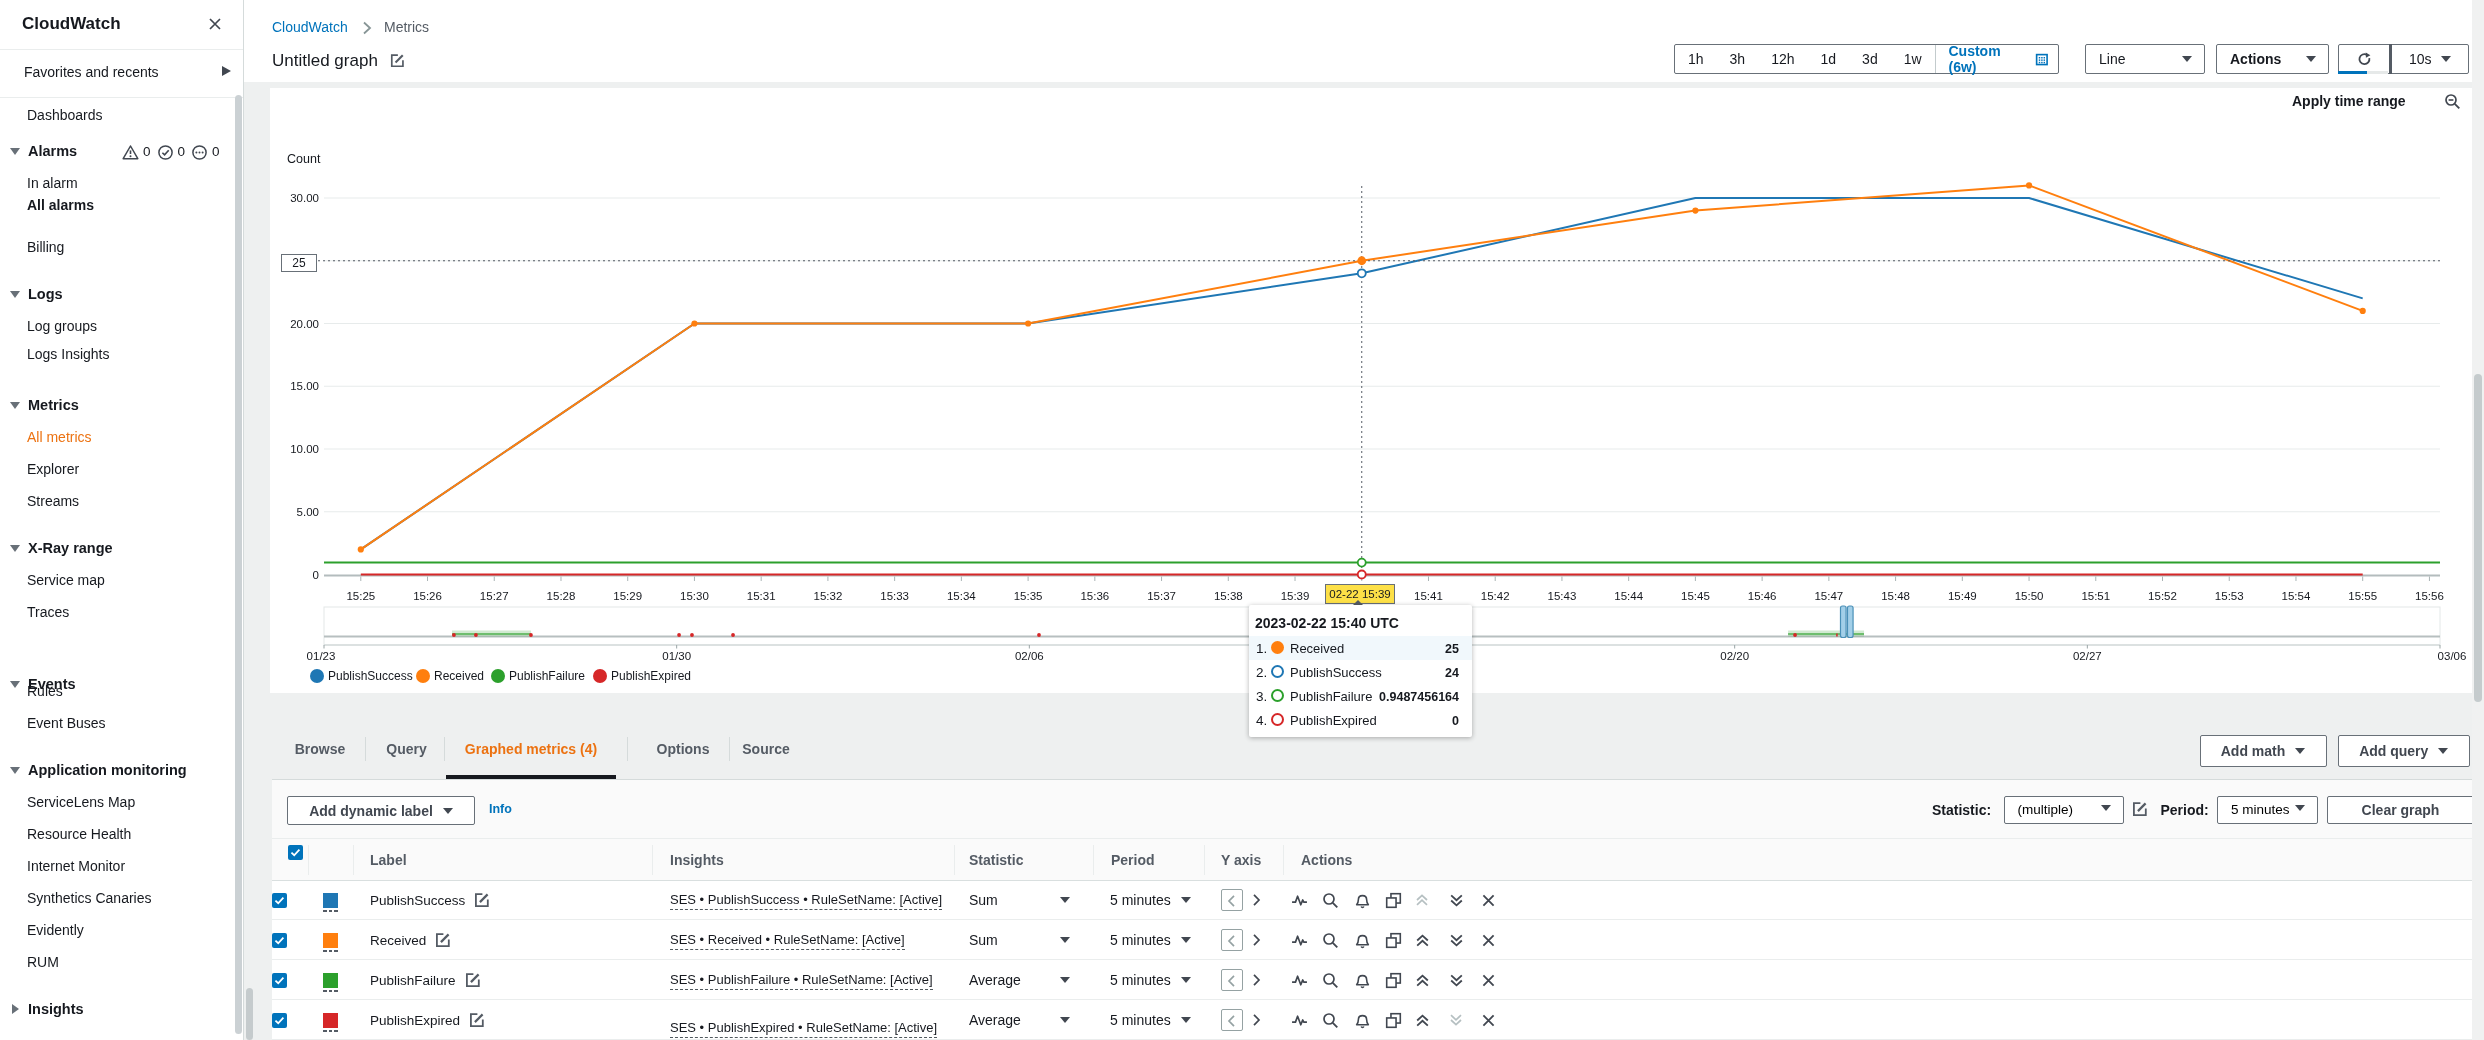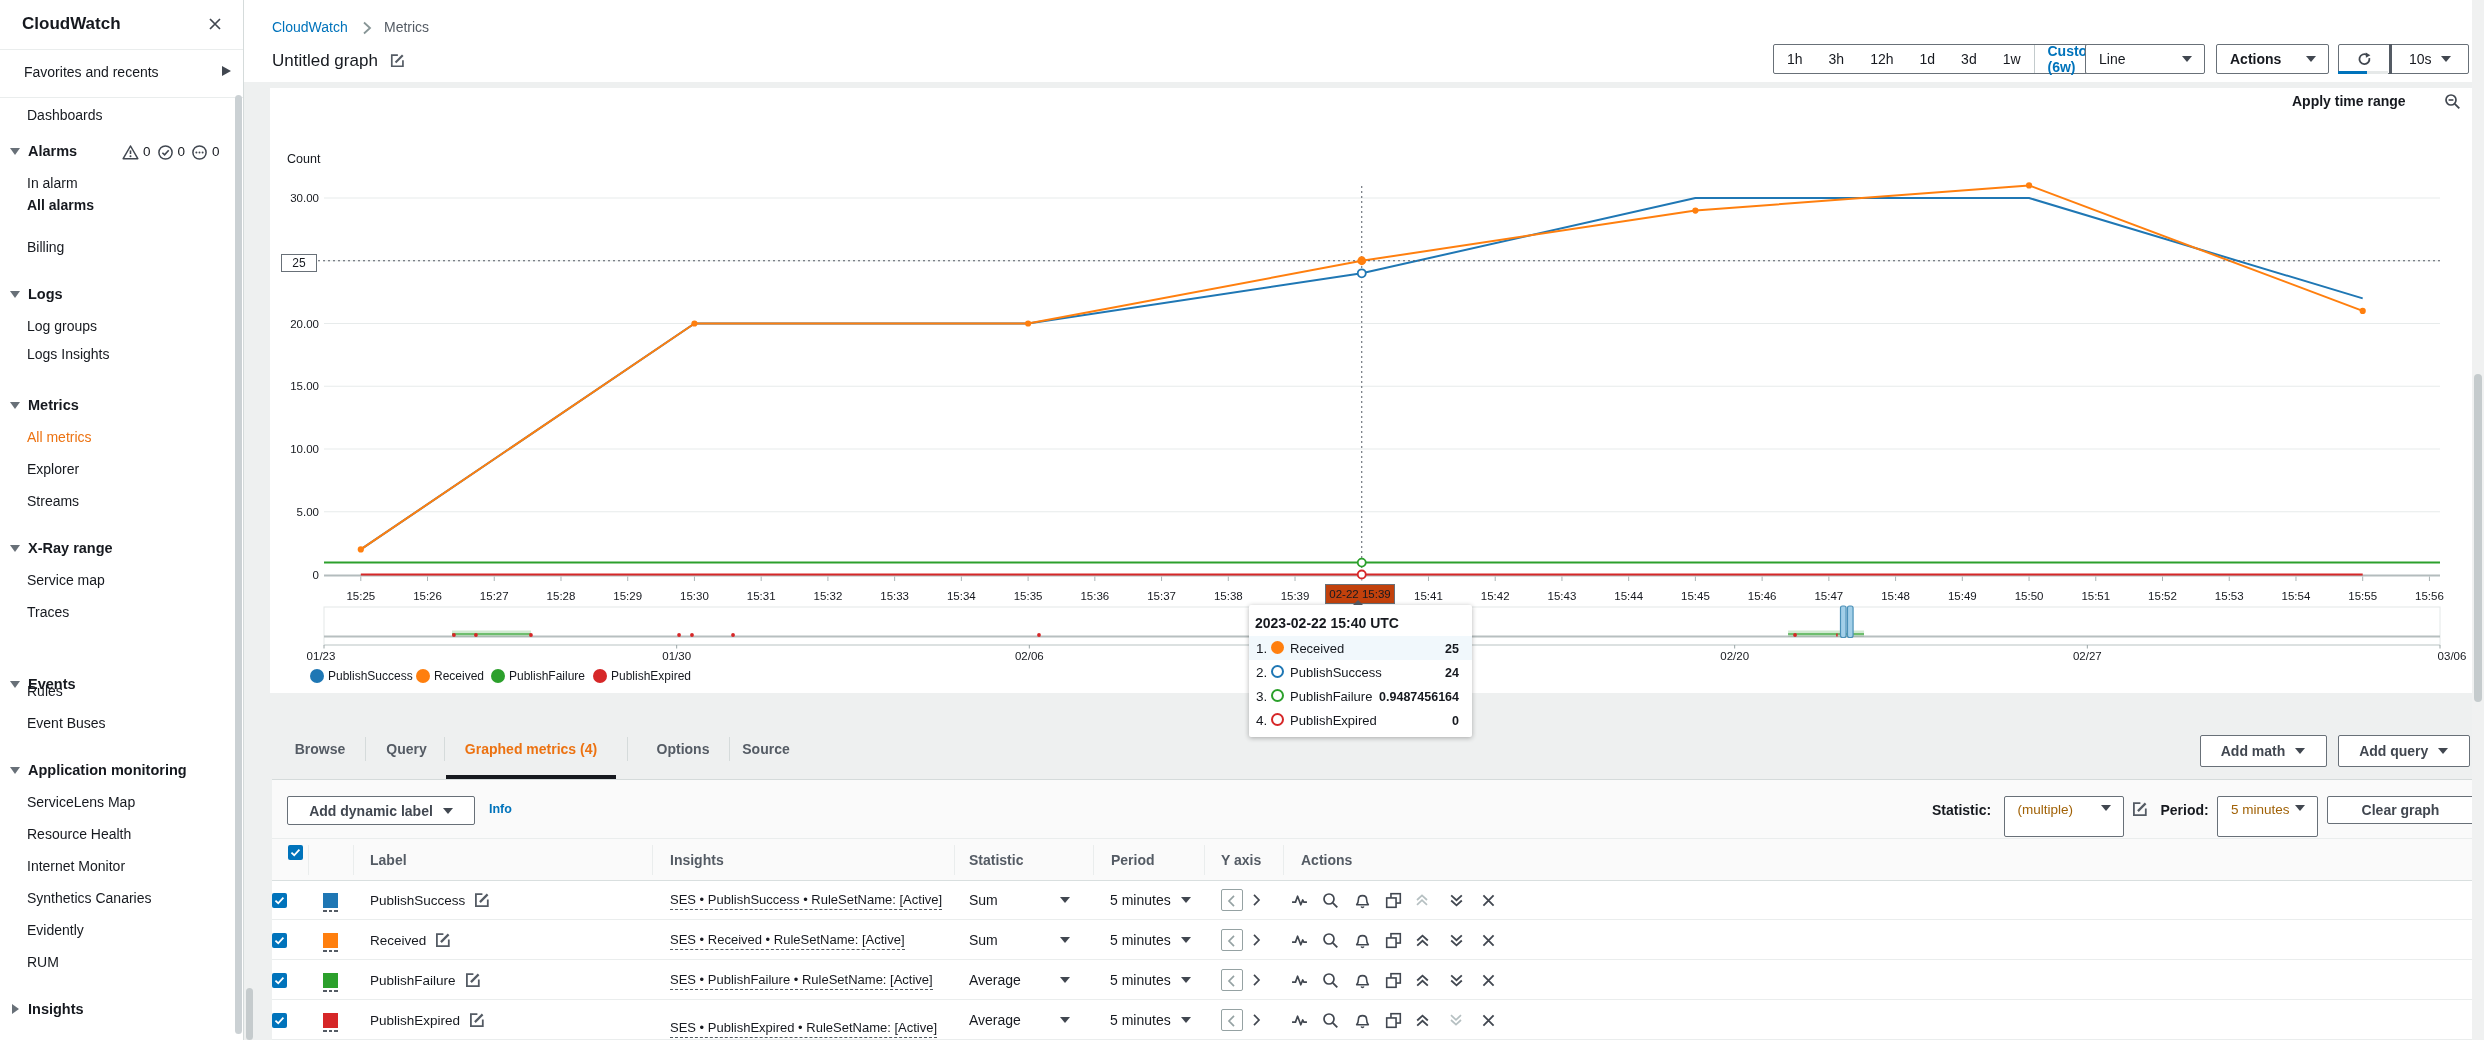--- a/index.html
+++ b/index.html
@@ -49,21 +49,21 @@
   .refresh-fill { position:absolute; left:-1px; bottom:-1px; width:29px; height:3px; background:#0073bb; }
   .rf-sep { width:2.5px; height:30px; background:#545b64; margin-bottom:-2px; align-self:flex-start; margin-top:-1px; }
   .ten-s { flex:1; display:flex; align-items:center; justify-content:center; gap:9px; font-size:14px; cursor:pointer; }
 
   
   #chart-card { position:absolute; left:270px; top:88px; width:2204px; height:605px; background:#fff; }
   .apply-range { position:absolute; left:2292px; top:93px; font-size:14px; font-weight:700; color:#16191f; cursor:pointer; }
   .zoom-out { position:absolute; left:2444px; top:93px; cursor:pointer; }
   #chart-svg { position:absolute; left:270px; top:88px; pointer-events:none; }
   .ybox { position:absolute; left:281px; top:253.5px; width:36px; height:18px; background:#fff; border:1px solid #687078; font-size:12px; text-align:center; line-height:16px; color:#16191f; }
-  .xbox { position:absolute; left:1325px; top:583.5px; width:70px; height:20px; background:#c2410c; border:1px solid #687078; font-size:11.5px; text-align:center; line-height:18px; color:#16191f; }
+  .xbox { position:absolute; left:1325px; top:583.5px; width:70px; height:20px; background:#fde047; border:1px solid #687078; font-size:11.5px; text-align:center; line-height:18px; color:#16191f; }
   #legend { position:absolute; left:0; top:0; }
   .lg-item { position:absolute; top:669px; display:flex; align-items:center; }
   .lg-dot { width:14px; height:14px; border-radius:50%; margin-right:4px; }
   .lg-label { font-size:12px; color:#16191f; }
 
   
   .tt-arrow { position:absolute; left:1353px; top:600px; width:0; height:0; border-bottom:5px solid #545b64; border-left:5px solid transparent; border-right:5px solid transparent; z-index:6; }
   #tooltip { position:absolute; left:1249px; top:605px; width:223px; height:132px; background:#fff; border-radius:2px; box-shadow:0 1px 5px rgba(0,0,0,.3); z-index:6; }
   .tt-title { position:absolute; left:6px; top:10px; font-size:14px; font-weight:700; color:#16191f; white-space:nowrap; }
   .tt-row { position:absolute; left:0; width:223px; height:24px; }
@@ -78,21 +78,21 @@
   .tab.active { color:#ec7211; }
   .tab-sep { position:absolute; top:737px; width:1px; height:24px; background:#d5dbdb; }
   #tab-underline { position:absolute; left:446px; top:775px; width:170px; height:3.5px; background:#16191f; }
   #tabs-border { position:absolute; left:272px; top:778.5px; width:2202px; height:1px; background:#d5dbdb; }
   .btn { position:absolute; background:#fff; border:1px solid #687078; border-radius:2px; font-size:14px; font-weight:700; color:#414750; display:flex; align-items:center; justify-content:center; gap:10px; cursor:pointer; }
   #bottom-card { position:absolute; left:272px; top:779.5px; width:2202px; height:260.5px; background:#fff; }
   #bc-toolbar-bg { position:absolute; left:0; top:0; width:2202px; height:100.5px; background:#fafafa; }
   #bc-toolbar-hr { position:absolute; left:0; top:58.5px; width:2202px; height:1px; background:#eaeded; }
   #bc-header-hr { position:absolute; left:0; top:100.5px; width:2202px; height:1px; background:#d9dfdf; }
   .ctl-label { position:absolute; font-size:14px; font-weight:700; color:#16191f; top:22.5px; }
-  .select { position:absolute; top:16.5px; height:41px; background:#fff; border:1px solid #687078; border-radius:2px; font-size:13.5px; color:#a16207; }
+  .select { position:absolute; top:16.5px; height:28px; background:#fff; border:1px solid #687078; border-radius:2px; font-size:13.5px; color:#000000; }
   .select .txt { position:absolute; left:13px; top:5px; }
   .select .caret { position:absolute; right:12px; top:8px; }
   .th { position:absolute; top:72.5px; font-size:14px; font-weight:700; color:#545b64; }
   .th-sep { position:absolute; top:65.5px; width:1px; height:30px; background:#eaeded; }
   .trow { position:absolute; left:0; width:2202px; height:40px; border-bottom:1px solid #eaeded; }
   .cb { position:absolute; width:15px; height:15px; background:#0073bb; border-radius:2px; }
   .cb svg { position:absolute; left:1px; top:1px; }
   .swatch { position:absolute; left:51px; width:15px; height:15px; }
   .dashes { position:absolute; left:51px; display:flex; gap:2px; }
   .dashes i { width:3.5px; height:2.2px; background:#545b64; display:block; }
@@ -324,21 +324,21 @@
   <div class="crumb-sep"><svg width="10" height="16">
         <use href="#ic-crumb"></use>
       </svg></div>
   <div class="crumb-cur">Metrics</div>
 
   <div class="page-title">Untitled graph</div>
   <div class="title-edit"><svg width="15" height="15">
         <use href="#ic-edit"></use>
       </svg></div>
 
-  <div class="tb" style="left:1773px; width:385px;">
+  <div class="tb" style="left:1674px; width:385px;">
     <span id="range-items" style="display:flex; align-items:center;">
         <span class="rg-item">1h</span>
         <span class="rg-item">3h</span>
         <span class="rg-item">12h</span>
         <span class="rg-item">1d</span>
         <span class="rg-item">3d</span>
         <span class="rg-item">1w</span>
       </span>
     <span class="rg-sep"></span>
     <span class="rg-custom">Custom (6w)</span>

